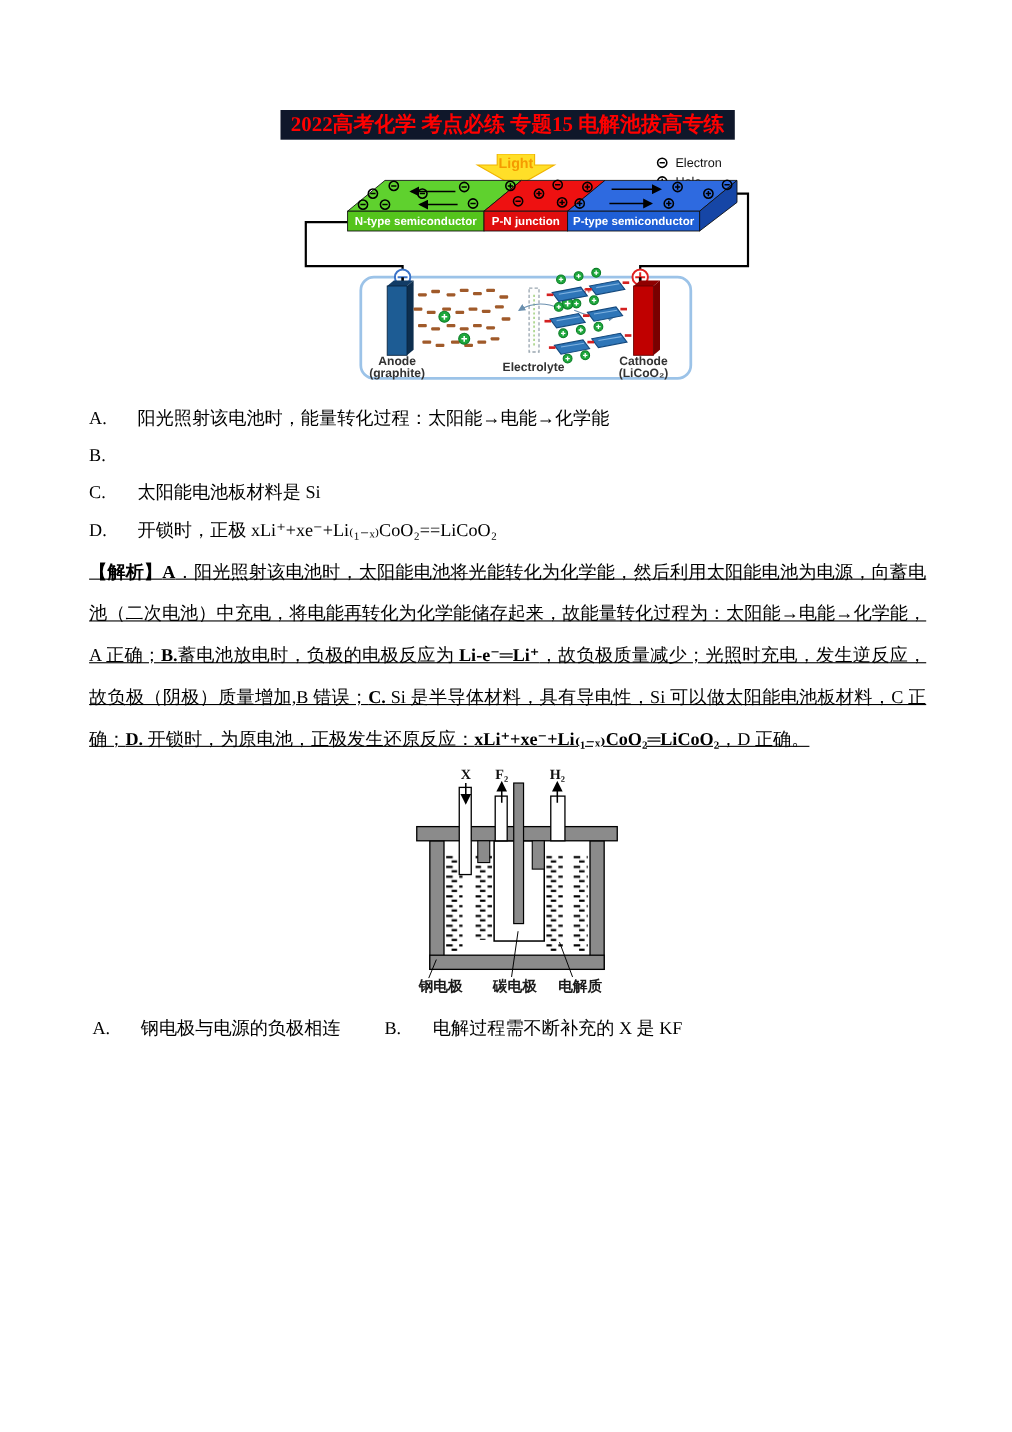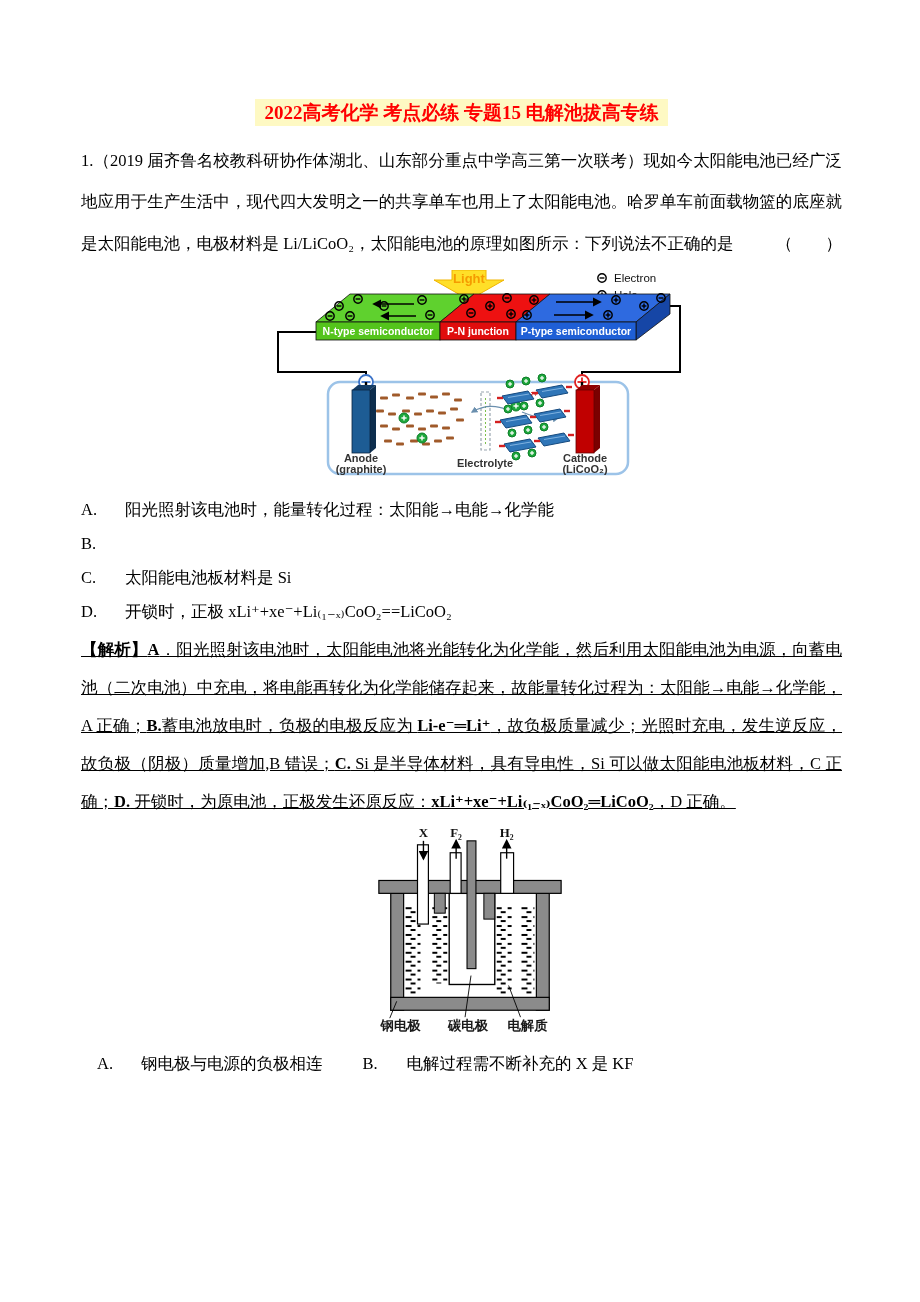--- a/index.html
+++ b/index.html
@@ -4,34 +4,34 @@
 <style>
   * { box-sizing: border-box; }
   html, body { margin: 0; padding: 0; background: #ffffff; }
   .page {
     width: 920px; height: 1302px; overflow: hidden;
     padding: 100px 78px 0 81px;
     font-family: "Liberation Serif", "DejaVu Serif", serif;
     font-size: 16.5px; color: #000;
   }
   .title { margin: 0 0 14px 0; text-align: center; font-size: 19px; font-weight: bold; }
-  .title .hl { background: #fef9c3; color: #ff0000; padding: 3px 9px; }
+  .title .hl { background: #0f172a; color: #ff0000; padding: 3px 9px; }
   .stem { margin: 0; text-align: justify; line-height: 2.5; }
   .stem .paren { float: right; }
   .fig { position: relative; }
   .fig1 { width: 424px; margin: 6px auto 0; transform: translateX(14px); text-align: center; }
   .fig2 { width: 210px; margin: 4px auto 0; transform: translateX(8px); }
   .opt-list { margin-top: 10px; }
   .opt { margin: 0; line-height: 34px; display: flex; }
   .opt .key { width: 44px; flex: none; }
   .ans { margin: 0; line-height: 34px; }
   .b { font-weight: bold; }
   .analysis { margin: 2px 0 0 0; text-align: justify; line-height: 2.3; text-decoration: underline; }
   .stem2 { margin-top: 6px; }
-  .opts2 { display: flex; margin: 10px 0 0 16px; line-height: 26px; }
+  .opts2 { display: flex; margin: 10px 0 0 3px; line-height: 26px; }
   .opt2 { margin: 0; }
   .opt2 .key { display: inline-block; width: 44px; }
   .opt2.second { margin-left: 40px; }
   svg text { font-family: "Liberation Sans", "DejaVu Sans", sans-serif; }
   .panel-label { font-size: 10.5px; font-weight: bold; fill: #ffffff; }
   .legend-text { font-size: 11.5px; fill: #111111; }
   .light-txt { font-size: 13px; font-weight: bold; fill: #f59b00; }
   .cell-label { font-size: 11px; font-weight: bold; fill: #333333; }
   .ion-label { font-size: 9px; font-weight: bold; fill: #d03030; }
   .f2top { font-size: 13px; font-weight: bold; fill: #111;
@@ -39,21 +39,20 @@
   .f2bot { font-size: 13.5px; font-weight: bold; fill: #1a1a1a;
            font-family: "Liberation Serif", "DejaVu Serif", serif; }
 </style>
 </head>
 <body>
 
 <div class="page">
 
   <div class="title"><span class="hl">2022高考化学 考点必练 专题15 电解池拔高专练</span></div>
 
-  <p class="stem"><span>1.（2019 届齐鲁名校教科研协作体湖北、山东部分重点中学高三第一次联考）现如今太阳能电池已经广泛地应用于生产生活中，现代四大发明之一的共享单车也用上了太阳能电池。哈罗单车前面载物篮的底座就是太阳能电池，电极材料是 Li/LiCoO₂，太阳能电池的原理如图所示：下列说法不正确的是</span><span class="paren">（　　）</span></p>
 
   <div class="fig fig1">
     <svg width="424" height="208" viewBox="0 0 424 208">
       <defs>
         <marker id="arr" viewBox="0 0 10 10" refX="8" refY="5" markerWidth="6.5" markerHeight="6.5" orient="auto-start-reverse">
           <path d="M0,0 L10,5 L0,10 z" fill="#000"></path>
         </marker>
         <marker id="arrS" viewBox="0 0 10 10" refX="8" refY="5" markerWidth="6" markerHeight="6" orient="auto-start-reverse">
           <path d="M0,0 L10,5 L0,10 z" fill="#6a8fae"></path>
         </marker>

